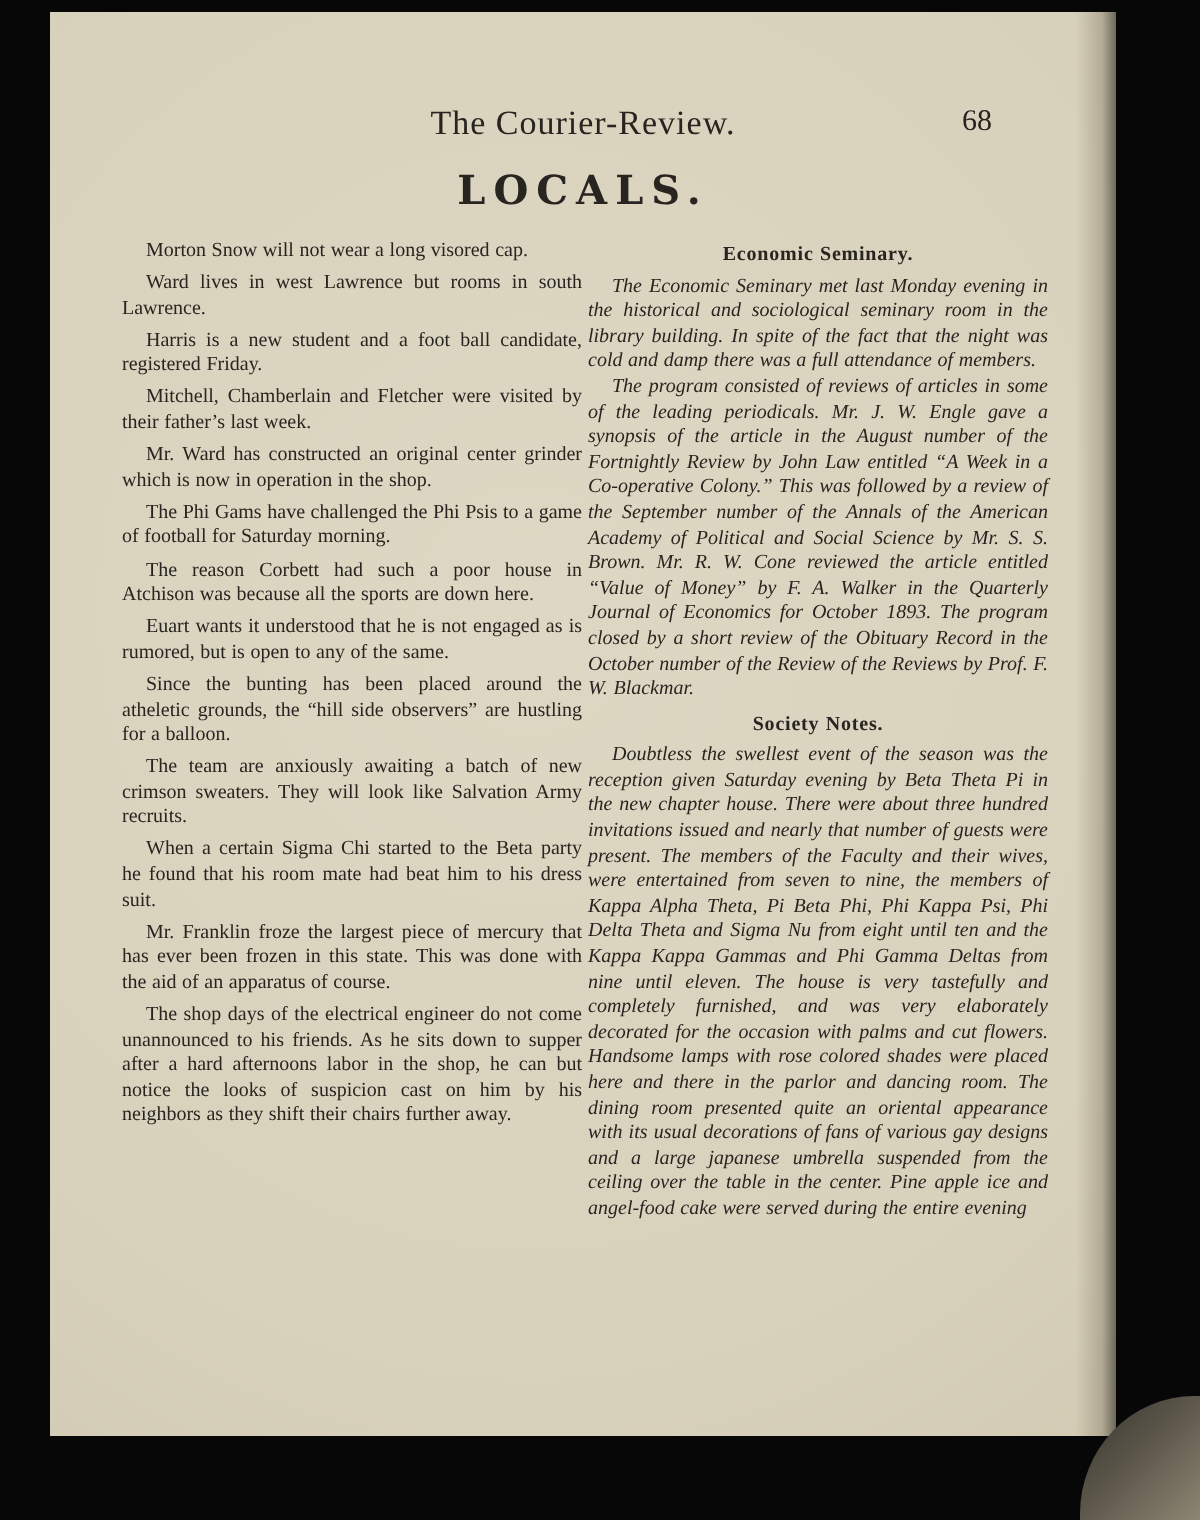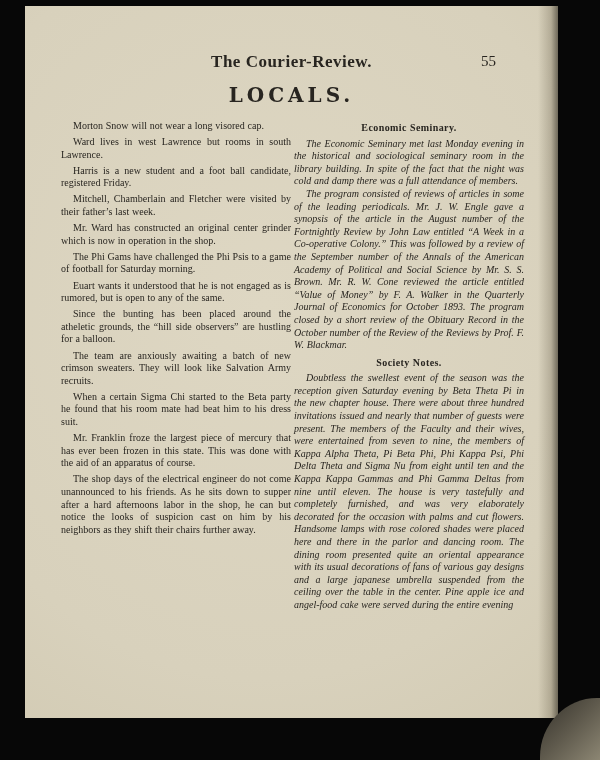--- a/index.html
+++ b/index.html
@@ -21,21 +21,21 @@
   }
   .paper::after {           
     content:""; position:absolute; top:0; right:0; width:20px; height:100%;
     background:linear-gradient(to right, rgba(0,0,0,0) 0%, rgba(55,45,25,0.22) 65%, rgba(25,20,10,0.55) 100%);
     pointer-events:none;
   }
 
   .header { position:relative; margin-top:46px; text-align:center; }
   .header-title {
     display:inline-block;
-    font-size:17px; font-weight:bold; letter-spacing:0.5px;
+    font-size:17px; font-weight:normal; letter-spacing:0.5px;
   }
   .page-number {
     position:absolute; right:62px; top:1px;
     font-size:15px;
   }
 
   .section-title {
     text-align:center;
     font-family:"DejaVu Serif", serif;
     font-size:20px; font-weight:bold; letter-spacing:4px;
@@ -70,34 +70,35 @@
 </style>
 </head>
 <body>
 
 <div class="scene">
 
   <div class="paper">
 
     <div class="header">
       <span class="header-title">The Courier-Review.</span>
-      <span class="page-number">55</span>
+      <span class="page-number">68</span>
     </div>
 
     <div class="section-title">LOCALS.</div>
 
     <div class="columns">
 
       <div class="col left-col">
         <p>Morton Snow will not wear a long visored cap.</p>
         <p>Ward lives in west Lawrence but rooms in south Lawrence.</p>
         <p>Harris is a new student and a foot ball candidate, registered Friday.</p>
         <p>Mitchell, Chamberlain and Fletcher were visited by their father’s last week.</p>
         <p>Mr. Ward has constructed an original center grinder which is now in operation in the shop.</p>
         <p>The Phi Gams have challenged the Phi Psis to a game of football for Saturday morning.</p>
+        <p>The reason Corbett had such a poor house in Atchison was because all the sports are down here.</p>
         <p>Euart wants it understood that he is not engaged as is rumored, but is open to any of the same.</p>
         <p>Since the bunting has been placed around the atheletic grounds, the “hill side observers” are hustling for a balloon.</p>
         <p>The team are anxiously awaiting a batch of new crimson sweaters.  They will look like Salvation Army recruits.</p>
         <p>When a certain Sigma Chi started to the Beta party he found that his room mate had beat him to his dress suit.</p>
         <p>Mr. Franklin froze the largest piece of mercury that has ever been frozen in this state.  This was done with the aid of an apparatus of course.</p>
         <p>The shop days of the electrical engineer do not come unannounced to his friends.  As he sits down to supper after a hard afternoons labor in the shop, he can but notice the looks of suspicion cast on him by his neighbors as they shift their chairs further away.</p>
       </div>
 
       <div class="col right-col">
         <h3>Economic Seminary.</h3>

